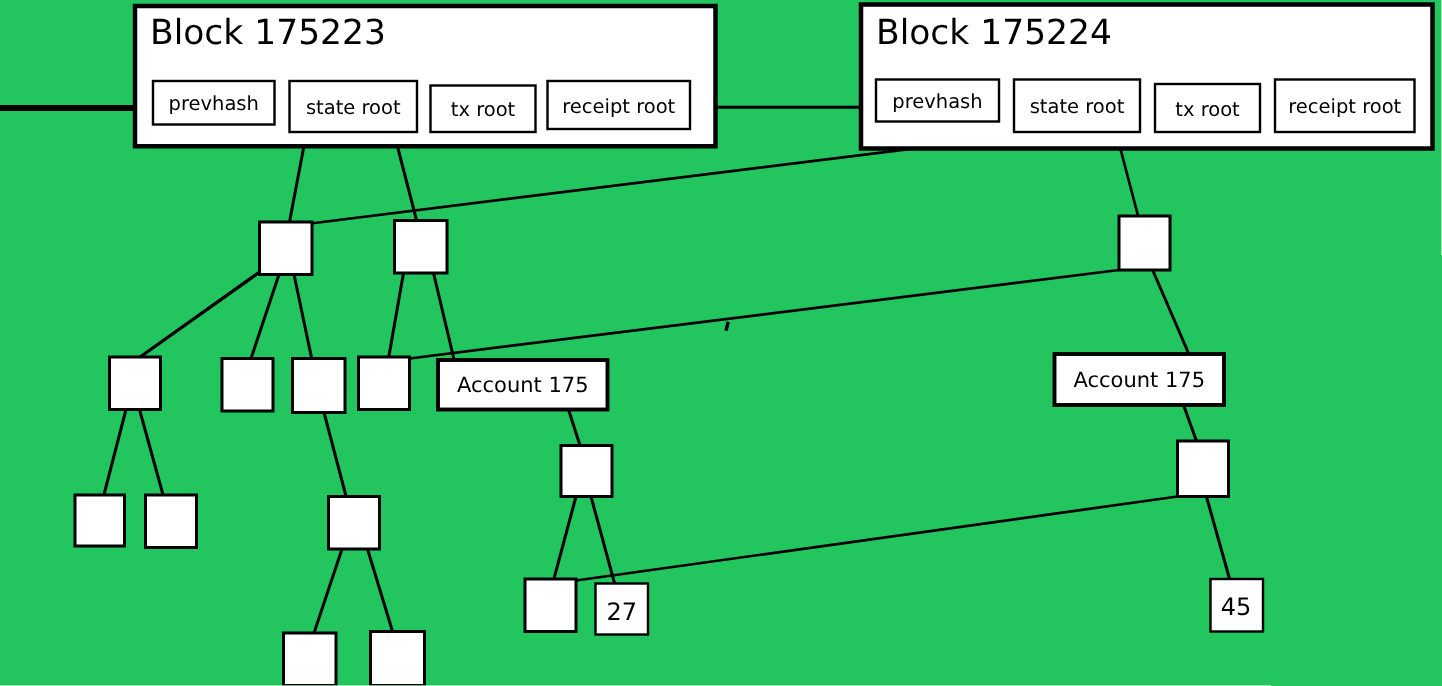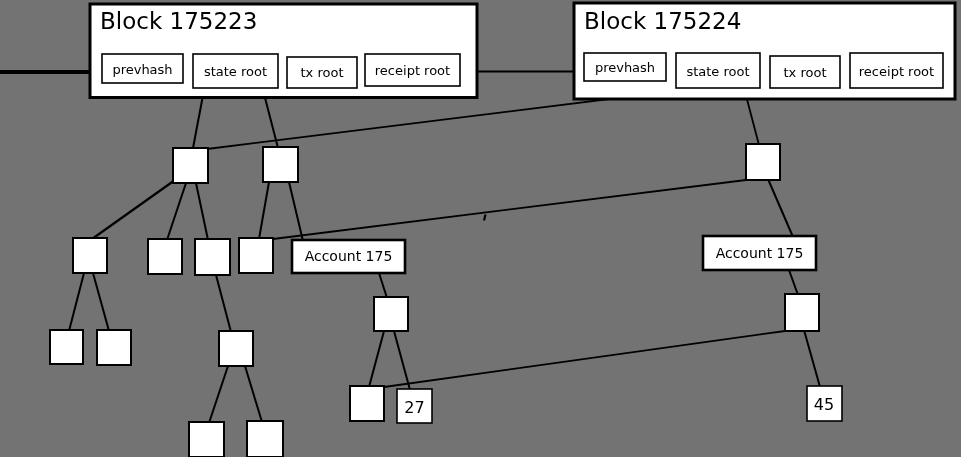--- a/index.html
+++ b/index.html
@@ -1,19 +1,19 @@
 <!DOCTYPE html>
 <html><head>
 <meta charset="utf-8">
 <style>
   html,body{margin:0;padding:0;background:#ffffff;}
   #stage{
     position:relative;
     width:961px;height:457px;
-    background:#737373;
+    background:#22c55e;
     font-family:"DejaVu Sans", sans-serif;
     overflow:hidden;
   }
   svg{display:block;}
   .edge{stroke:#000;fill:none;}
   .box{fill:#fff;stroke:#000;}
   .lbl{fill:#000;font-family:"DejaVu Sans", sans-serif;}
   .title{font-size:23px;}
   .field{font-size:13px;text-anchor:middle;}
   .acct{font-size:14px;text-anchor:middle;}

